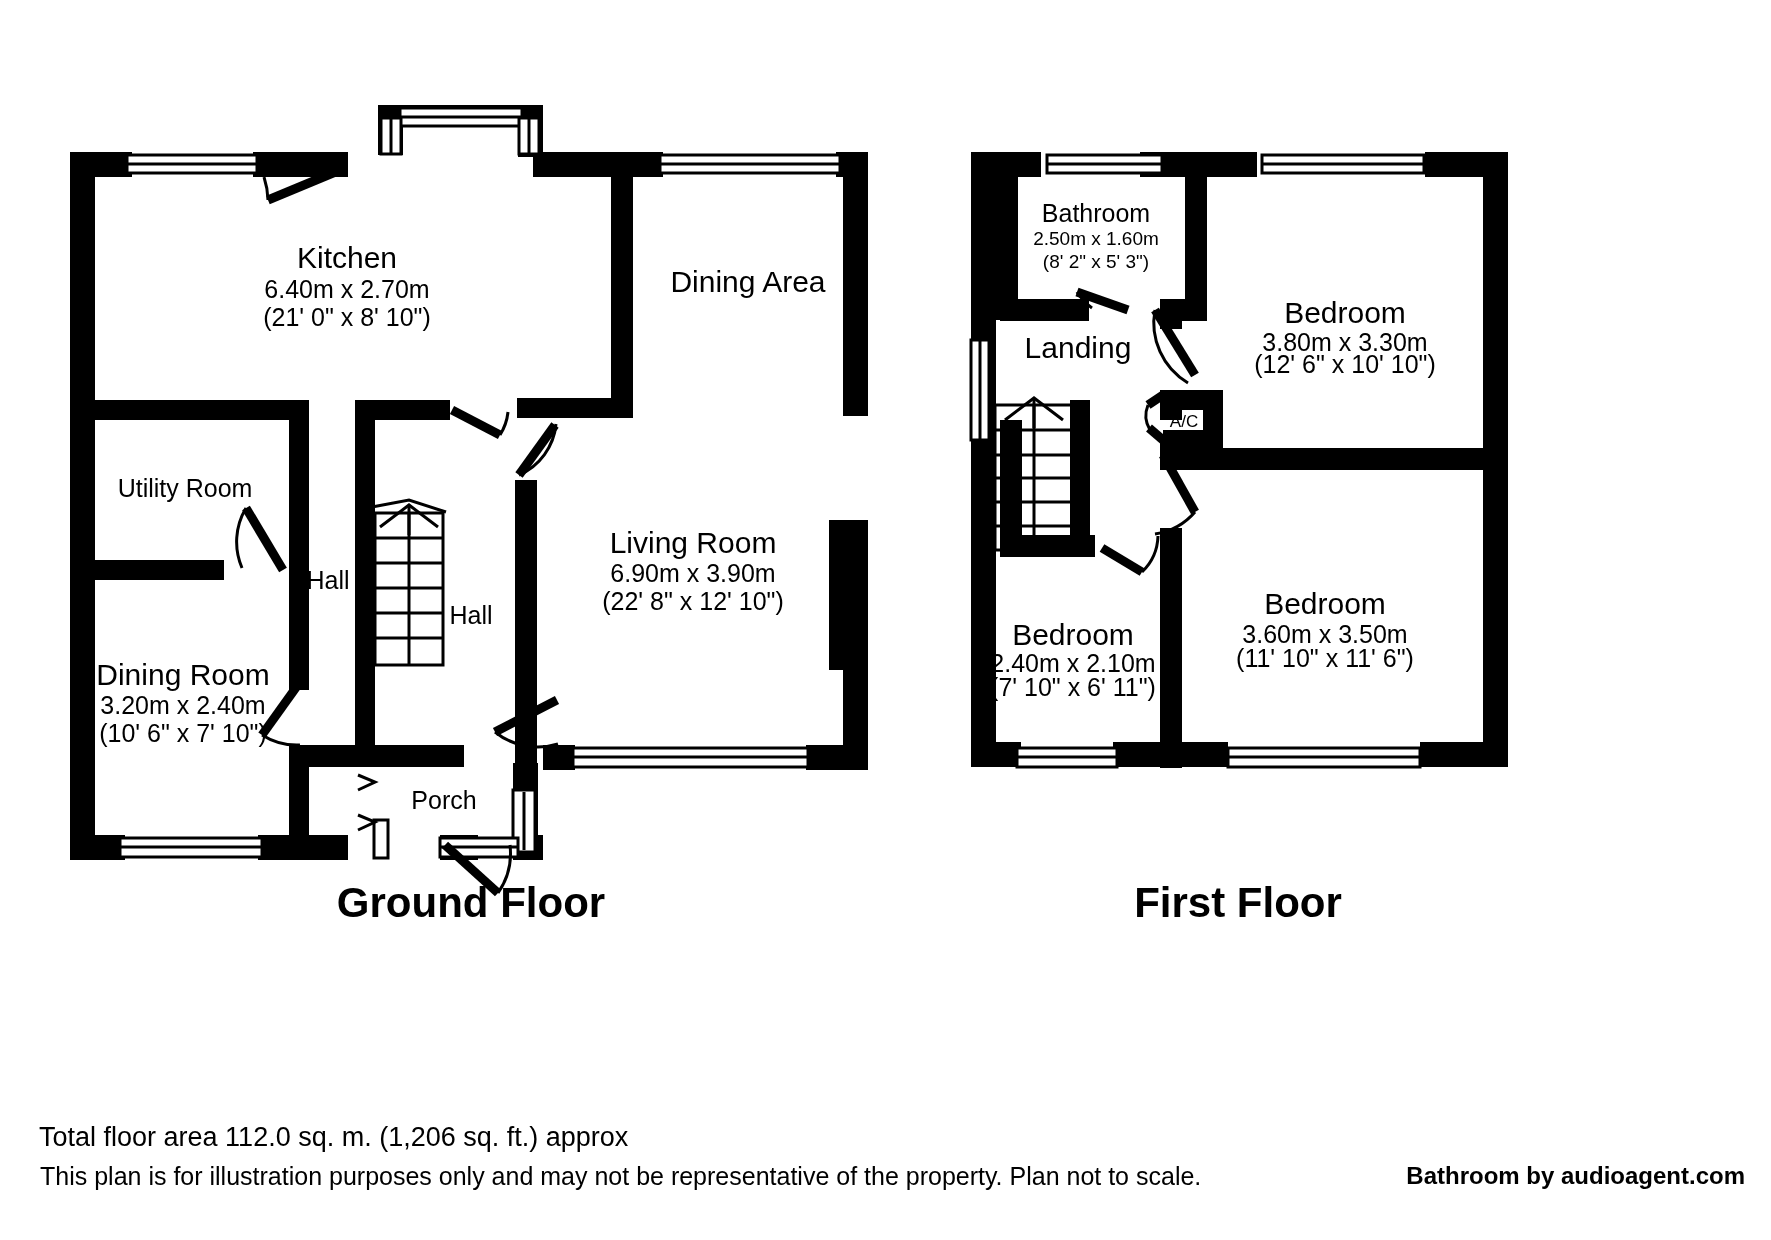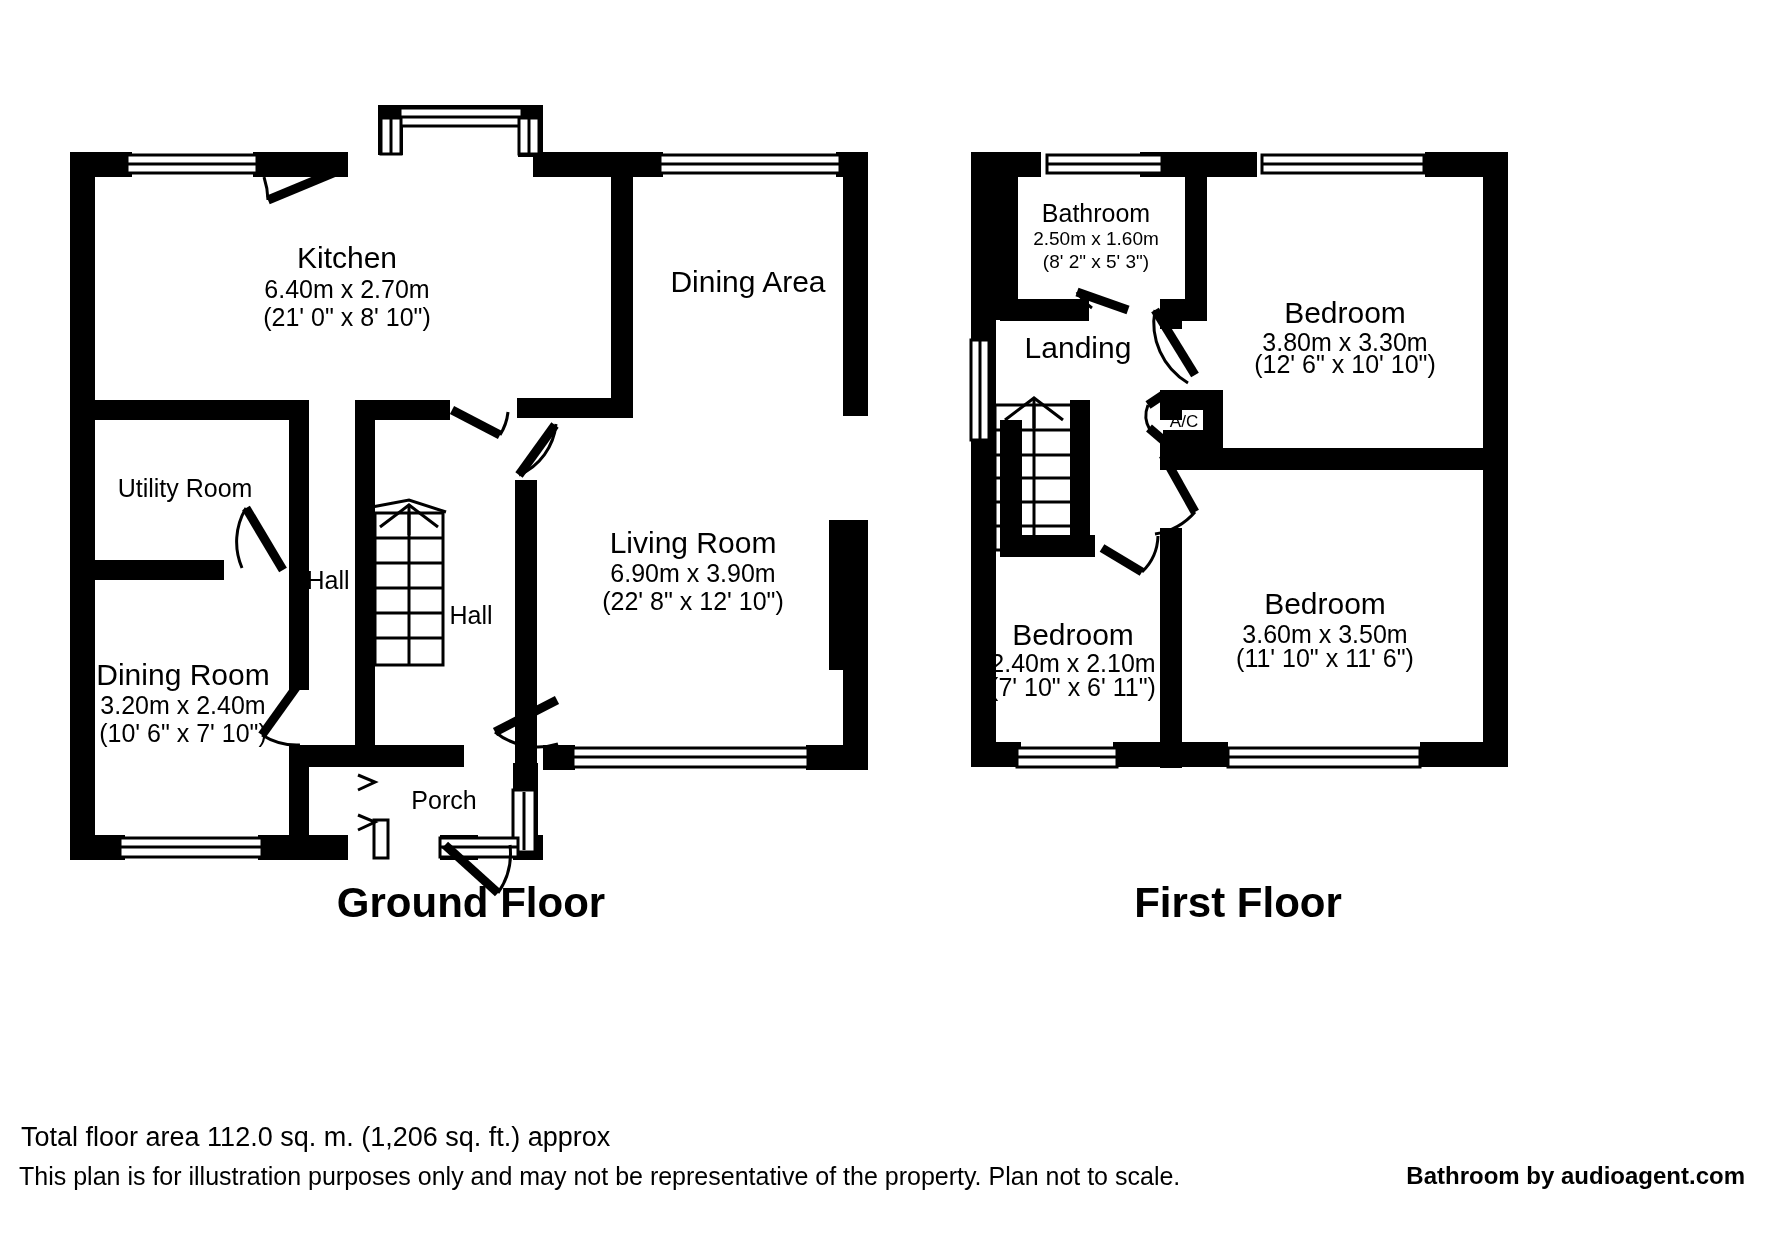--- a/index.html
+++ b/index.html
@@ -48,28 +48,28 @@
 
   .footer-area {
     position: absolute;
     left: 0;
     bottom: 0;
     width: 1771px;
     height: 130px;
   }
   .footer-total {
     position: absolute;
-    left: 21px;
+    left: 39px;
     top: 12px;
     font-size: 27px;
     white-space: nowrap;
   }
   .footer-disclaimer {
     position: absolute;
-    left: 19px;
+    left: 40px;
     top: 52px;
     font-size: 25px;
     white-space: nowrap;
   }
   .footer-powered {
     position: absolute;
     right: 26px;
     top: 52px;
     font-size: 24px;
     font-weight: bold;

